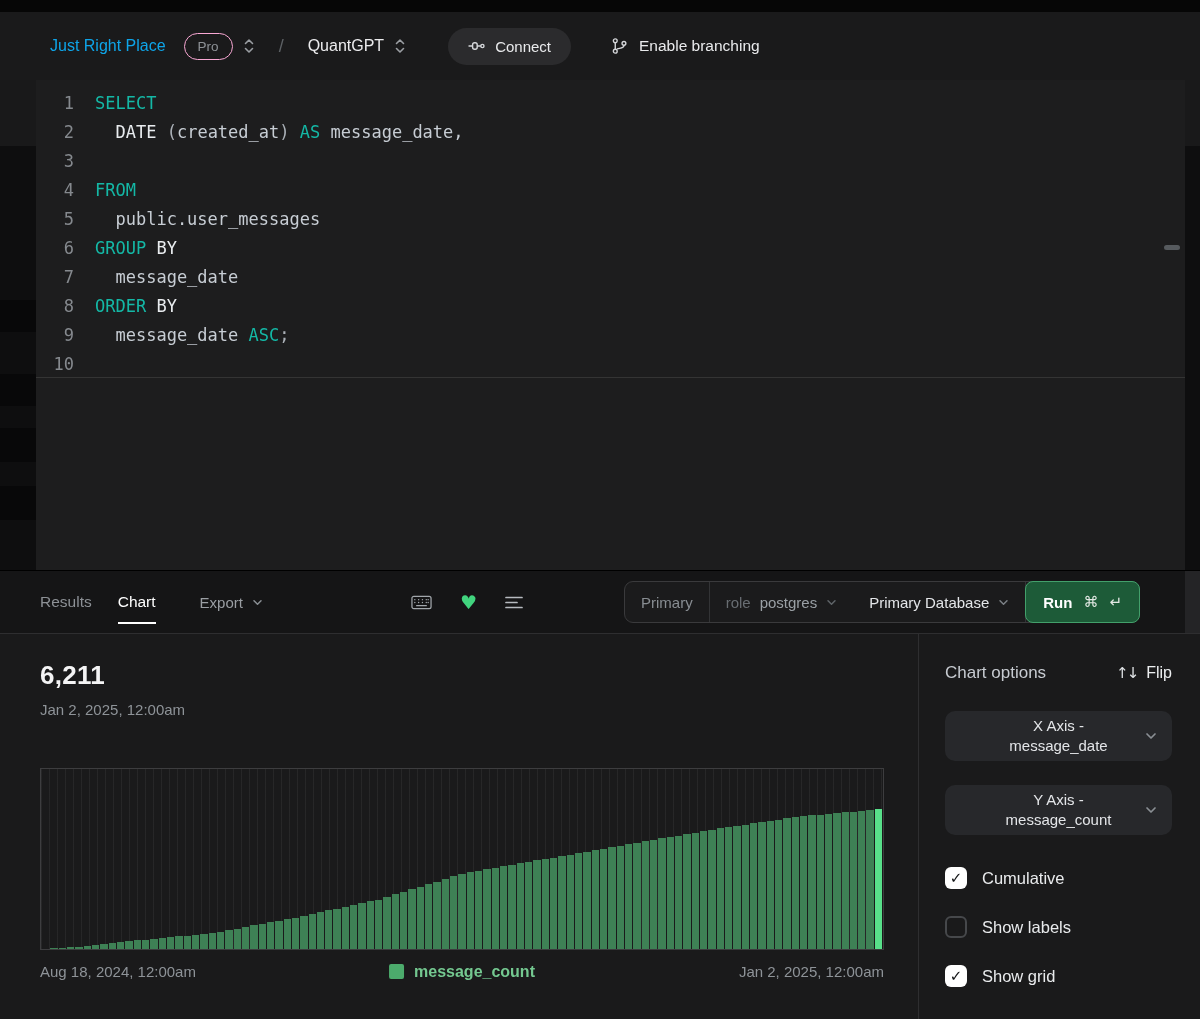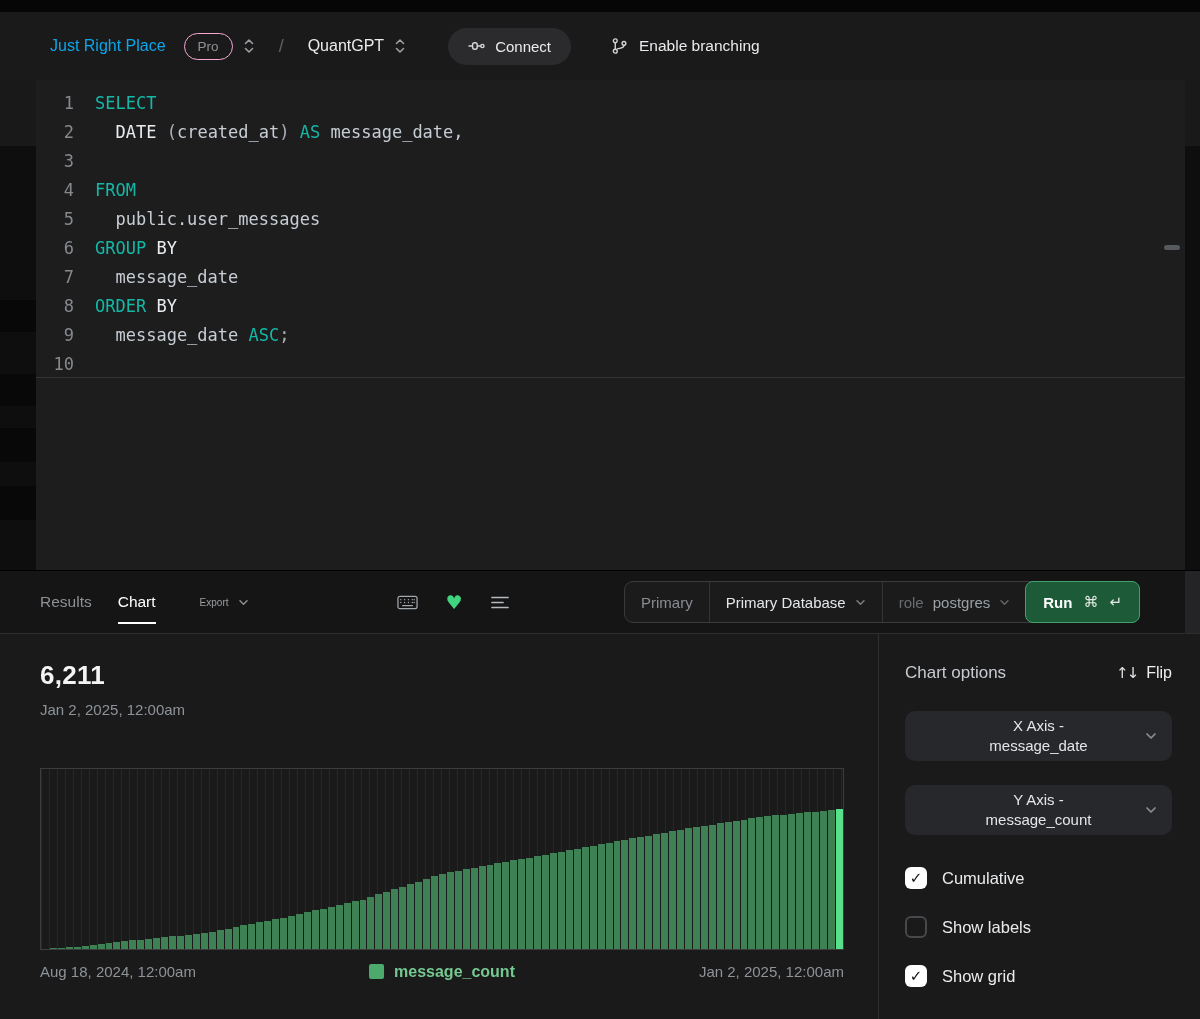--- a/index.html
+++ b/index.html
@@ -35,21 +35,21 @@
   .tk-pu { color:#aab0b7; }
   .tk-op { color:#9aa1a8; }
   .scroll-dash { position:absolute; right:5px; top:165px; width:16px; height:5px; border-radius:3px; background:#565a5e; }
 
   
   .toolbar { position:relative; height:63px; background:#151516; border-top:1px solid #000; display:flex; align-items:center; padding:0 60px 0 40px; }
   .tab { font-size:15.5px; cursor:pointer; position:relative; }
   .tab-results { color:#8d9196; }
   .tab-chart { color:#fff; margin-left:26px; }
   .tab-chart::after { content:""; position:absolute; left:0; right:0; bottom:-13px; height:2px; background:#fff; }
-  .export { margin-left:44px; display:inline-flex; align-items:center; gap:9px; color:#9a9ea3; font-size:10px; cursor:pointer; }
+  .export { margin-left:44px; display:inline-flex; align-items:center; gap:9px; color:#9a9ea3; font-size:15px; cursor:pointer; }
   .mid-icons { margin-left:148px; display:inline-flex; align-items:center; gap:28px; }
   .icon-btn { display:inline-flex; align-items:center; cursor:pointer; }
   .heart { color:#41d47e; font-size:19px; font-family:"DejaVu Sans", sans-serif; }
   .run-group { margin-left:auto; height:42px; border:1px solid #3a3a3c; border-radius:9px; background:#1b1b1c; display:flex; align-items:stretch; }
   .grp-cell { display:flex; align-items:center; padding:0 16px; border-right:1px solid #333436; gap:9px; }
   .src-label { color:#888d92; font-size:15px; }
   .db-label { color:#e4e6e9; font-size:15px; }
   .role-label { color:#686d72; font-size:15px; }
   .role-value { color:#9aa0a5; font-size:15px; }
   .run-btn { margin:-1px; background:#1d5b38; border:1px solid #43a06b; border-radius:8px; display:flex; align-items:center; gap:11px; padding:0 17px; color:#fff; font-size:15px; font-weight:600; font-family:inherit; cursor:pointer; }
@@ -65,21 +65,21 @@
           background: repeating-linear-gradient(to right, rgba(255,255,255,0.055) 0 1px, transparent 1px 8px);
           display:flex; align-items:flex-end; gap:1px; padding:0 1px; }
   .bar { flex:1 1 0; min-width:0; background:#3e8155; }
   .bar.last { background:#58e08a; }
   .plot-footer { position:relative; margin-top:13px; display:flex; justify-content:space-between; color:#8e9398; font-size:15px; }
   .legend { position:absolute; left:50%; top:50%; transform:translate(-50%,-50%); display:inline-flex; align-items:center; gap:10px; }
   .legend-swatch { width:15px; height:15px; background:#4cab6c; border-radius:2px; }
   .legend-label { color:#74c890; font-size:16px; font-weight:600; }
 
   
-  .options { width:322px; border-left:1px solid #2e2e30; padding:29px 28px 0 26px; }
+  .options { width:282px; border-left:1px solid #2e2e30; padding:29px 28px 0 26px; }
   .opt-header { display:flex; justify-content:space-between; align-items:center; }
   .opt-title { color:#c7cbd1; font-size:17px; }
   .flip { display:inline-flex; align-items:center; gap:9px; color:#eceef0; font-size:16px; cursor:pointer; }
   .flip-icon { font-family:"DejaVu Sans", sans-serif; letter-spacing:-2px; font-size:15px; color:#dfe2e5; }
   .dd { margin-top:28px; height:50px; background:#27282b; border-radius:10px; position:relative;
         display:flex; flex-direction:column; align-items:center; justify-content:center;
         color:#e3e5e8; font-size:15px; line-height:1.35; cursor:pointer; text-align:center; }
   .dd + .dd { margin-top:24px; }
   .dd .chev { position:absolute; right:15px; top:50%; transform:translateY(-50%); display:inline-flex; }
   .cb-rows { margin-top:32px; }
@@ -217,30 +217,30 @@
             <path d="M1 2.5h16"></path>
             <path d="M1 7.5h11"></path>
             <path d="M1 12.5h16"></path>
           </svg>
       </span>
     </span>
     <div class="run-group">
       <div class="grp-cell">
         <span class="src-label">Primary</span>
       </div>
-      <div class="grp-cell">
-        <span class="db-label">Primary Database</span>
-        <svg width="11" height="7" viewBox="0 0 12 8" fill="none" stroke="#7b8085" stroke-width="1.7" stroke-linecap="round" stroke-linejoin="round">
-            <path d="M2 2l4 4 4-4"></path>
-          </svg>
-      </div>
       <div class="grp-cell" style="border-right:none;">
         <span class="role-label">role</span>
         <span class="role-value">postgres</span>
         <svg width="11" height="7" viewBox="0 0 12 8" fill="none" stroke="#5f6468" stroke-width="1.7" stroke-linecap="round" stroke-linejoin="round">
+            <path d="M2 2l4 4 4-4"></path>
+          </svg>
+      </div>
+      <div class="grp-cell">
+        <span class="db-label">Primary Database</span>
+        <svg width="11" height="7" viewBox="0 0 12 8" fill="none" stroke="#7b8085" stroke-width="1.7" stroke-linecap="round" stroke-linejoin="round">
             <path d="M2 2l4 4 4-4"></path>
           </svg>
       </div>
       <button class="run-btn">
         <span>Run</span>
         <span class="run-glyph">⌘</span>
         <span class="run-glyph">↵</span>
       </button>
     </div>
     <div class="tb-scroll"></div>

